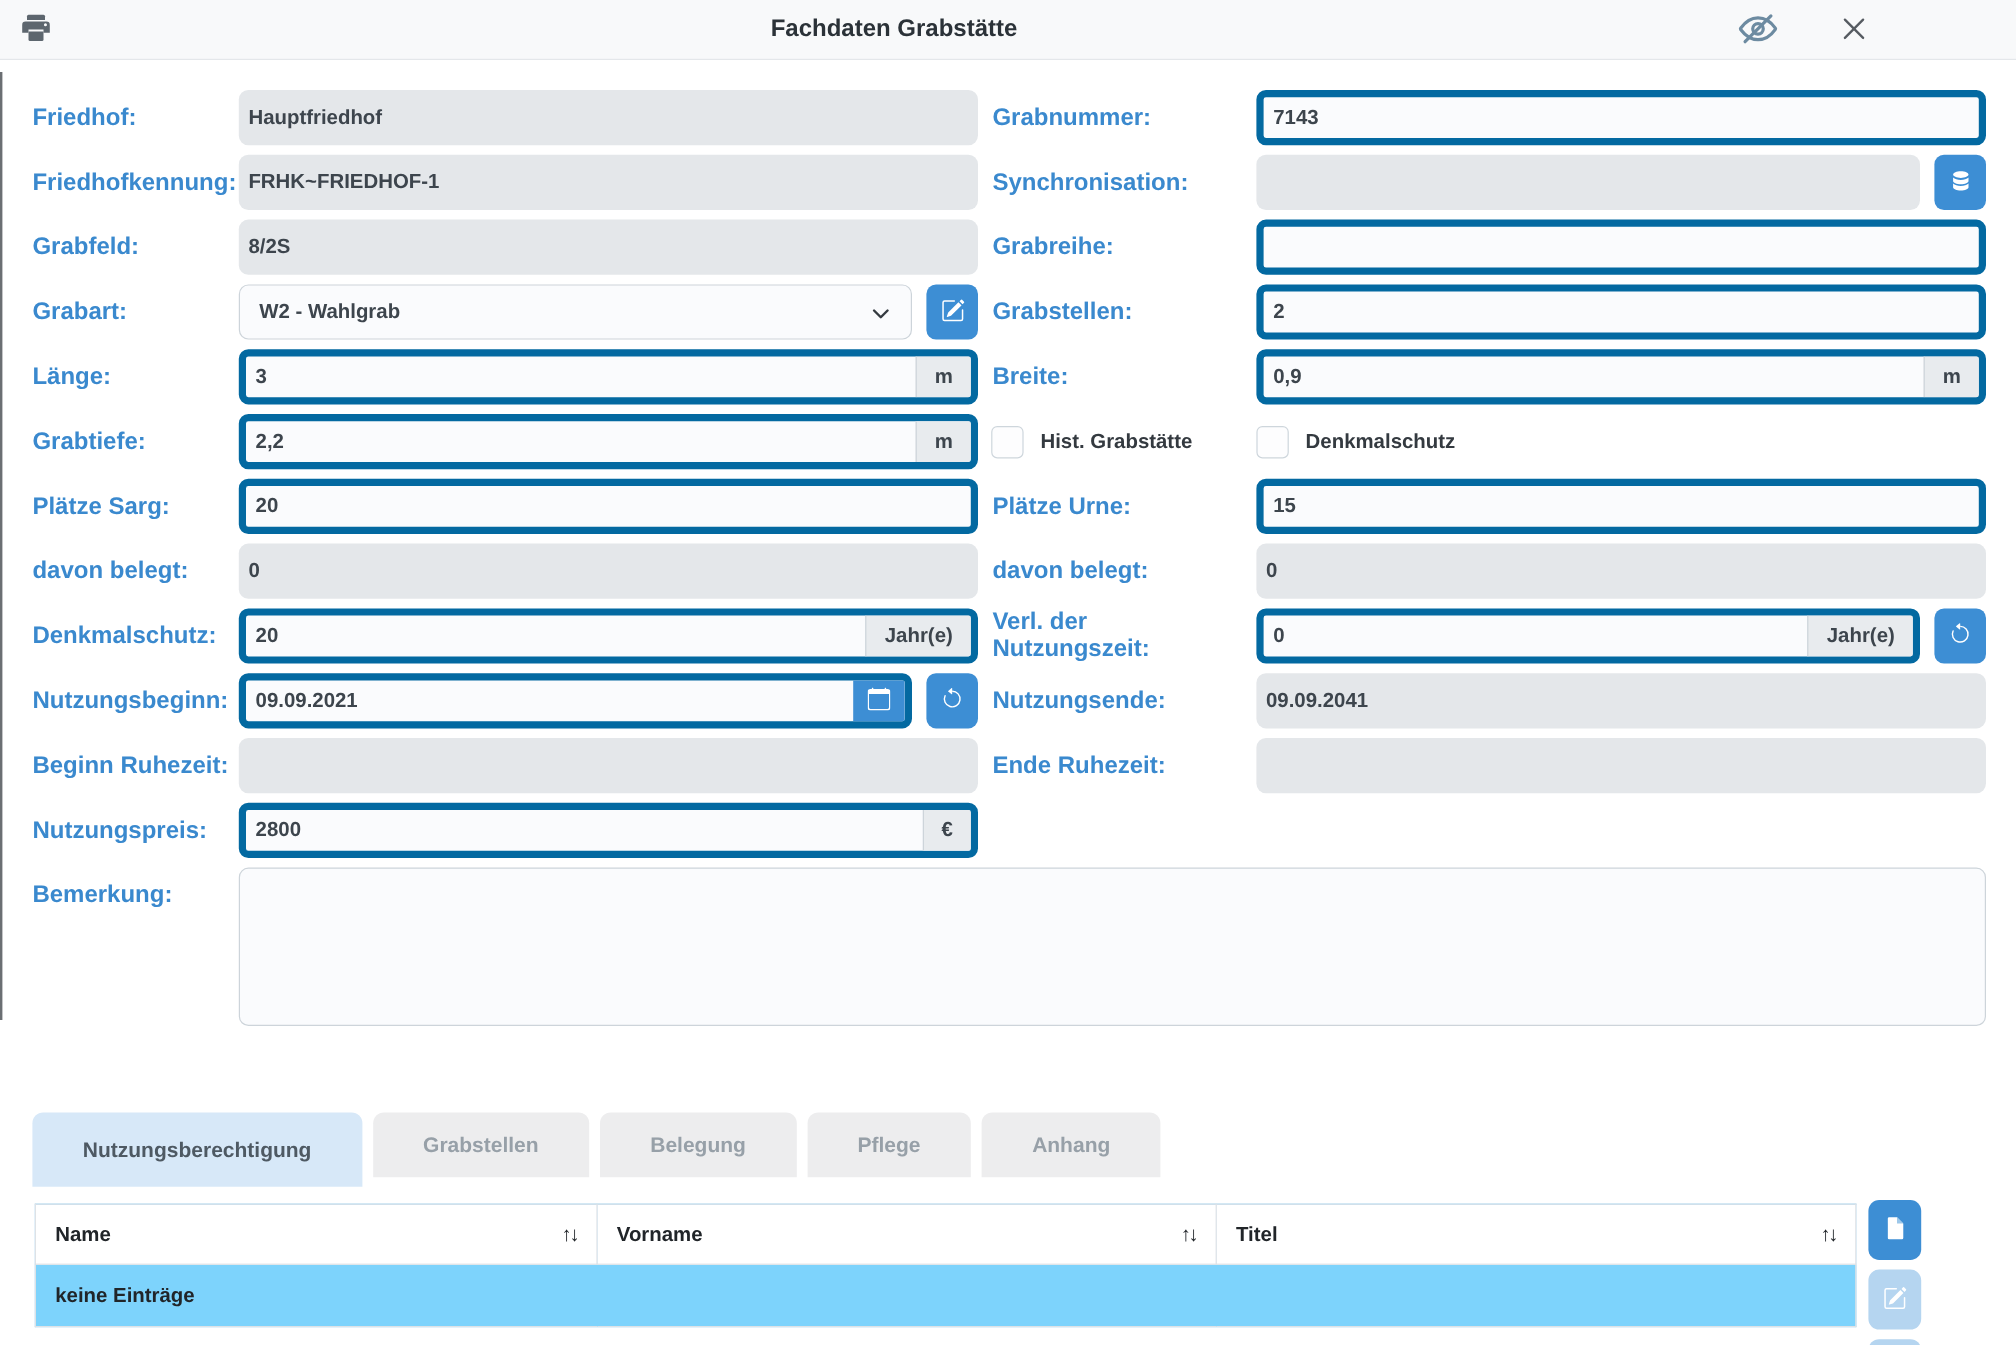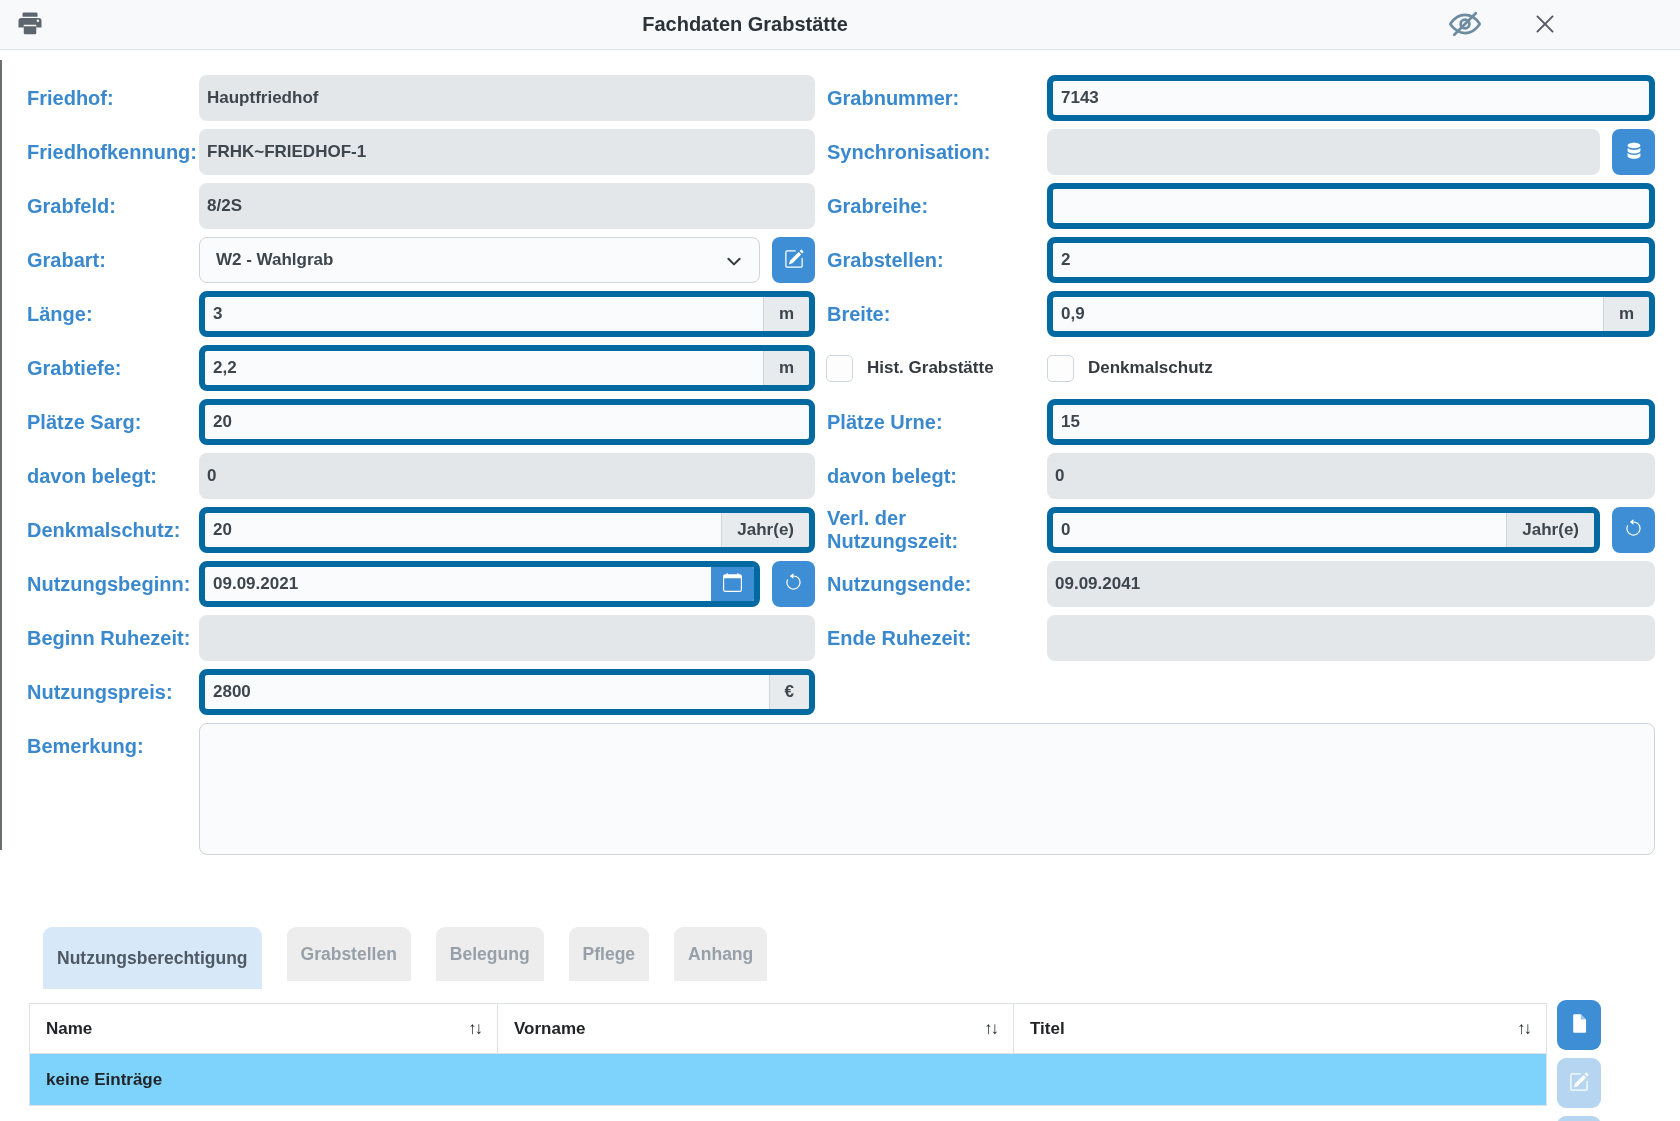--- a/index.html
+++ b/index.html
@@ -75,24 +75,23 @@
   .bemerkung-row .flabel { margin-top:12px; }
   textarea.bigtext {
     grid-column:2 / 5; height:132px; width:100%; resize:none; outline:none;
     background:#fafbfd; border:1px solid #cdd4da; border-radius:8px; padding:10px 16px;
     font:inherit; font-size:17px; font-weight:700; color:#3d454d;
   }
 
   
   .tabs { display:flex; align-items:flex-start; margin:72px 0 0 27px; height:62px; }
   .tab {
-    border-radius:9px 9px 0 0; padding:0 14px; height:54px; display:flex; align-items:center;
+    border-radius:9px 9px 0 0; padding:0 42px; height:54px; display:flex; align-items:center;
     font-size:17.5px; font-weight:700; background:#ededee; color:#97a0a8; margin-right:9px; cursor:pointer;
     white-space:nowrap;
-    margin-left:16px;
   }
   .tab.active { background:#d7e8f8; color:#4e5963; height:62px; }
 
   
   .panel { padding:14px 25px 0 29px; display:flex; align-items:flex-start; }
   table.grid { border-collapse:collapse; width:1517px; table-layout:fixed; background:#7dd3fc; }
   table.grid th, table.grid td { border:1px solid #dee2e6; }
   table.grid th {
     height:50px; padding:0 16px; text-align:left; font-size:17px; font-weight:700; color:#212529;
     background:#fff; cursor:pointer;

